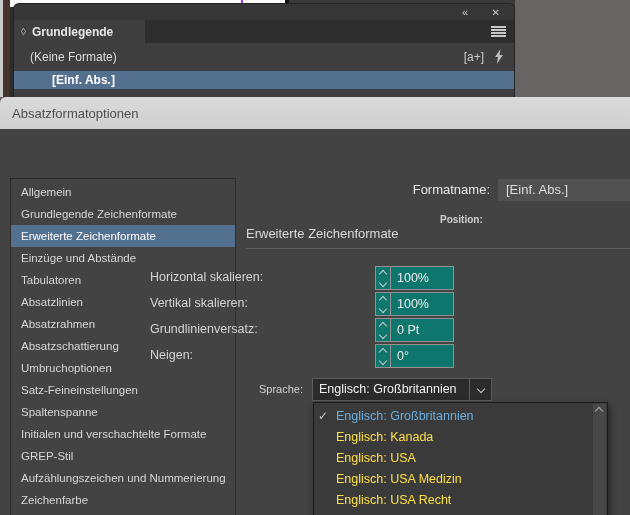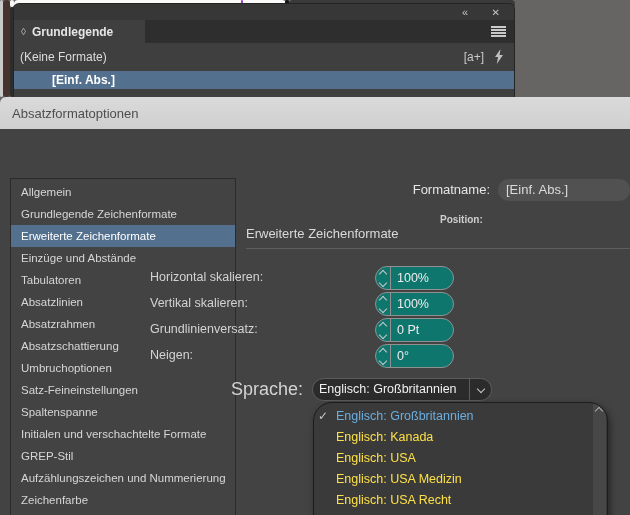--- a/index.html
+++ b/index.html
@@ -2,21 +2,21 @@
 <html><head>
 <meta charset="utf-8">
 <style>
   html,body{margin:0;padding:0;}
   body{
     width:630px;height:515px;position:relative;overflow:hidden;
     background:#666564;
     font-family:"Liberation Sans","DejaVu Sans",sans-serif;
     -webkit-font-smoothing:antialiased;
   }
-  .abs{position:absolute;border-radius:19px;}
+  .abs{position:absolute;}
 
   
   .doc-white{left:14px;top:0;width:272px;height:8px;background:#FAFAF8;}
   .guide-purple{left:241px;top:0;width:2px;height:8px;}
   .doc-black{left:285px;top:0;width:4px;height:8px;background:#141414;}
   .doc-dark{left:289px;top:0;width:226px;height:8px;background:#3A3A3A;}
   .edge-light{left:0;top:0;width:3px;height:97px;background:#CACACA;}
   .edge-maroon{left:3px;top:0;width:7px;height:97px;background:#46332E;}
   .edge-white{left:10px;top:0;width:4px;height:7px;background:#FAFAF8;}
   .edge-shadow{left:10px;top:7px;width:4px;height:90px;background:#2D2D2D;}
@@ -26,21 +26,21 @@
     border-radius:5px 5px 0 0;overflow:hidden;box-shadow:0 0 0 1px #242424;}
   .panel-header{height:16px;background:#373737;position:relative;}
   .icon-collapse{position:absolute;right:46px;top:1px;font-size:11px;color:#C6C6C6;line-height:14px;}
   .icon-close{position:absolute;right:14px;top:2px;font-size:10px;color:#C6C6C6;line-height:13px;font-weight:bold;}
   .tab-bar{height:23px;background:#2E2E2E;position:relative;display:flex;}
   .tab-active{width:124px;background:#3F3F3F;color:#E6E6E6;font-weight:bold;font-size:12px;
     display:flex;align-items:center;padding-left:7px;gap:6px;}
   .tab-diamond{font-size:10px;color:#BDBDBD;font-weight:normal;}
   .panel-menu{position:absolute;right:8px;top:6px;width:15px;height:11px;
     background:repeating-linear-gradient(to bottom,#C9C9C9 0 2px,transparent 2px 3px);}
-  .row-none{height:28px;display:flex;align-items:center;padding-left:6px;
+  .row-none{height:28px;display:flex;align-items:center;padding-left:16px;
     font-size:12px;color:#DCDCDC;position:relative;background:#3F3F3F;}
   .icon-aplus{position:absolute;right:30px;top:7px;font-size:12px;color:#C9C9C9;letter-spacing:0;}
   .icon-bolt{position:absolute;right:10px;top:6px;}
   .row-sel{height:18px;background:#53708E;color:#FFFFFF;font-weight:bold;font-size:12px;
     display:flex;align-items:center;padding-left:38px;}
 
   
   .dialog{left:0;top:97px;width:630px;height:418px;}
   .title-bar{position:absolute;left:0;top:0;width:630px;height:32px;
     background:linear-gradient(#DADADA,#CFCFCF);border-radius:6px 0 0 0;
@@ -69,21 +69,21 @@
   .fbox{left:375px;width:77px;height:22px;border:1px solid #919191;background:#0f766e;
     display:flex;box-sizing:content-box;}
   .stepper{width:14px;border-right:1px solid #919191;display:flex;flex-direction:column;
     align-items:center;justify-content:center;gap:3px;}
   .chev{width:5px;height:5px;border:solid #C8C8C8;border-width:0 1.5px 1.5px 0;}
   .chev.up{transform:rotate(-135deg);margin-top:2px;}
   .chev.down{transform:rotate(45deg);margin-bottom:2px;}
   .fvalue{flex:1;line-height:22px;padding-left:6px;font-size:12.5px;color:#EDEDED;}
 
   .lang-label{left:180px;top:249px;width:123px;height:23px;line-height:23px;
-    text-align:right;font-size:18px;color:#D3D3D3;}
+    text-align:right;font-size:11px;color:#D3D3D3;}
   .lang-box{left:312px;top:249px;width:180px;height:23px;background:#2B2B2B;
     border:1px solid #5C5C5C;display:flex;box-sizing:border-box;}
   .lang-value{flex:1;line-height:21px;padding-left:6px;font-size:12.5px;color:#F0F0F0;
     white-space:nowrap;overflow:hidden;}
   .lang-chev{width:21px;border-left:1px solid #5C5C5C;display:flex;align-items:center;justify-content:center;}
 
   .popup{left:313px;top:273px;width:295px;height:145px;background:#3A3A3A;
     border:1px solid #1C1C1C;box-shadow:2px 3px 7px rgba(0,0,0,.45);
     box-sizing:border-box;padding-top:3px;overflow:hidden;}
   .opt{height:21px;line-height:21px;padding-left:22px;font-size:12.5px;color:#fde047;

